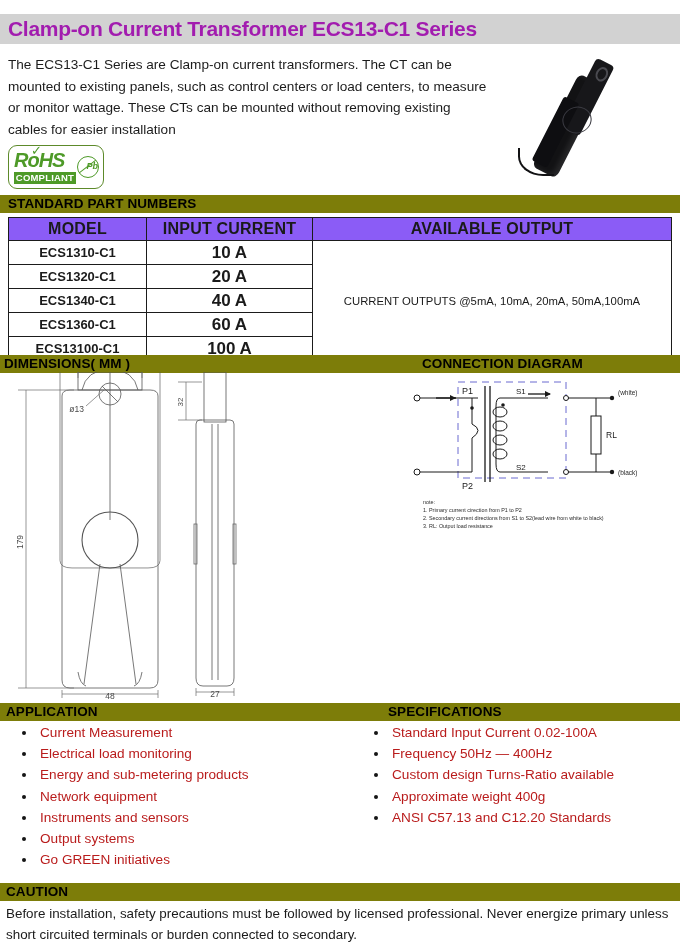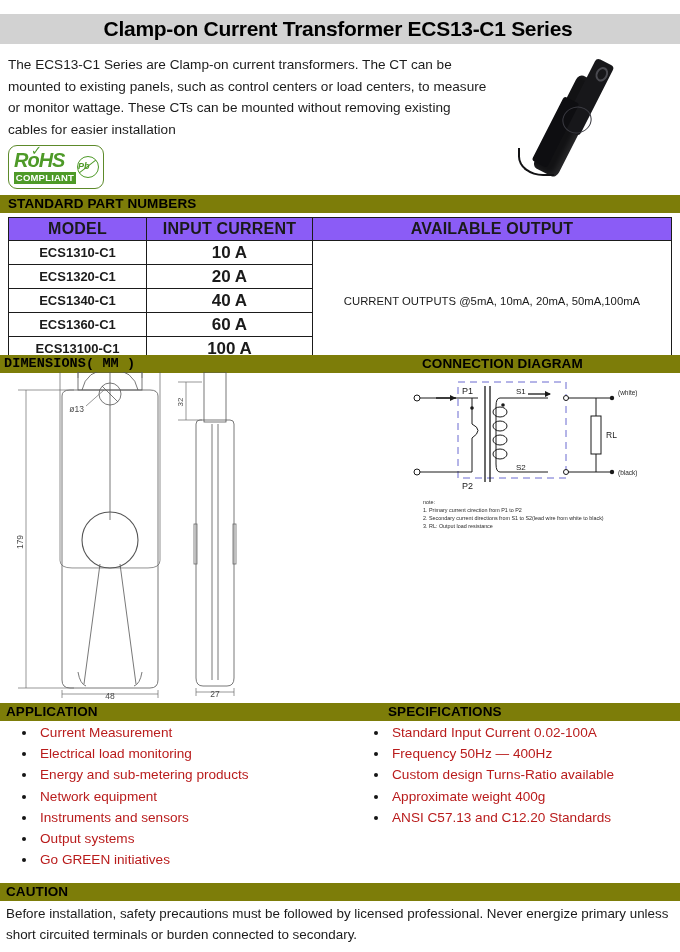--- a/index.html
+++ b/index.html
@@ -13,21 +13,21 @@
   .page{position:absolute;inset:0;}
 
   
   .title-bar{
     position:absolute;left:0;top:14px;width:680px;height:30px;
     background:#d2d2d2;
   }
   .title-text{
     position:absolute;left:8px;top:17px;width:660px;
     font-size:21px;font-weight:bold;letter-spacing:-0.3px;
-    color:#000000;white-space:nowrap;text-align:center;
+    color:#a21caf;white-space:nowrap;
   }
 
   
   .intro{
     position:absolute;left:8px;top:54px;width:480px;
     font-size:13.6px;line-height:21.5px;color:#1c1c1c;
   }
 
   
   .photo{
@@ -82,21 +82,21 @@
     text-align:center;line-height:12px;
   }
   .rohs-tick{
     position:absolute;left:22px;top:0px;
     font-size:13px;color:#4e9a28;line-height:10px;
   }
   .rohs-pb{
     position:absolute;right:4px;top:10px;width:20px;height:20px;
     border:1.4px solid #4e9a28;border-radius:50%;
     font-size:9px;font-weight:bold;font-style:italic;color:#4e9a28;
-    text-align:left;line-height:19px;
+    text-align:right;line-height:19px;
   }
   .rohs-pb:after{
     content:"";position:absolute;left:-1px;top:9px;width:21px;height:0;
     border-top:1.4px solid #4e9a28;transform:rotate(-38deg);
   }
 
   
   .bar{
     position:absolute;left:0;width:680px;height:18px;
     background:#7d7d09;
@@ -222,21 +222,21 @@
         <td class="amp">60 A</td>
       </tr>
       <tr>
         <td class="model">ECS13100-C1</td>
         <td class="amp">100 A</td>
       </tr>
     </tbody>
   </table>
 
   <div class="bar" style="top:355px;"></div>
-  <div class="bar-label" style="left:4px;top:356px;font-family:Liberation Mono, monospace;">DIMENSIONS( MM )</div>
+  <div class="bar-label" style="left:4px;top:356px;">DIMENSIONS( MM )</div>
   <div class="bar-label" style="left:422px;top:356px;">CONNECTION DIAGRAM</div>
 
   <div class="draw">
     <svg width="340" height="330" viewBox="0 0 340 330">
       <g fill="none" stroke="#4a4a4a" stroke-width="0.8">
 
         <path d="M60,242 L60,680 Q60,692 72,692 L148,692 Q160,692 160,680 L160,242 Z" transform="translate(0,-240) scale(1,0.63)" stroke="#555"></path>
 
         <path d="M62,6 Q62,0 70,0 L150,0 Q158,0 158,6 L158,290 Q158,298 150,298 L70,298 Q62,298 62,290 Z" transform="translate(0,18)" stroke="#555"></path>
 

